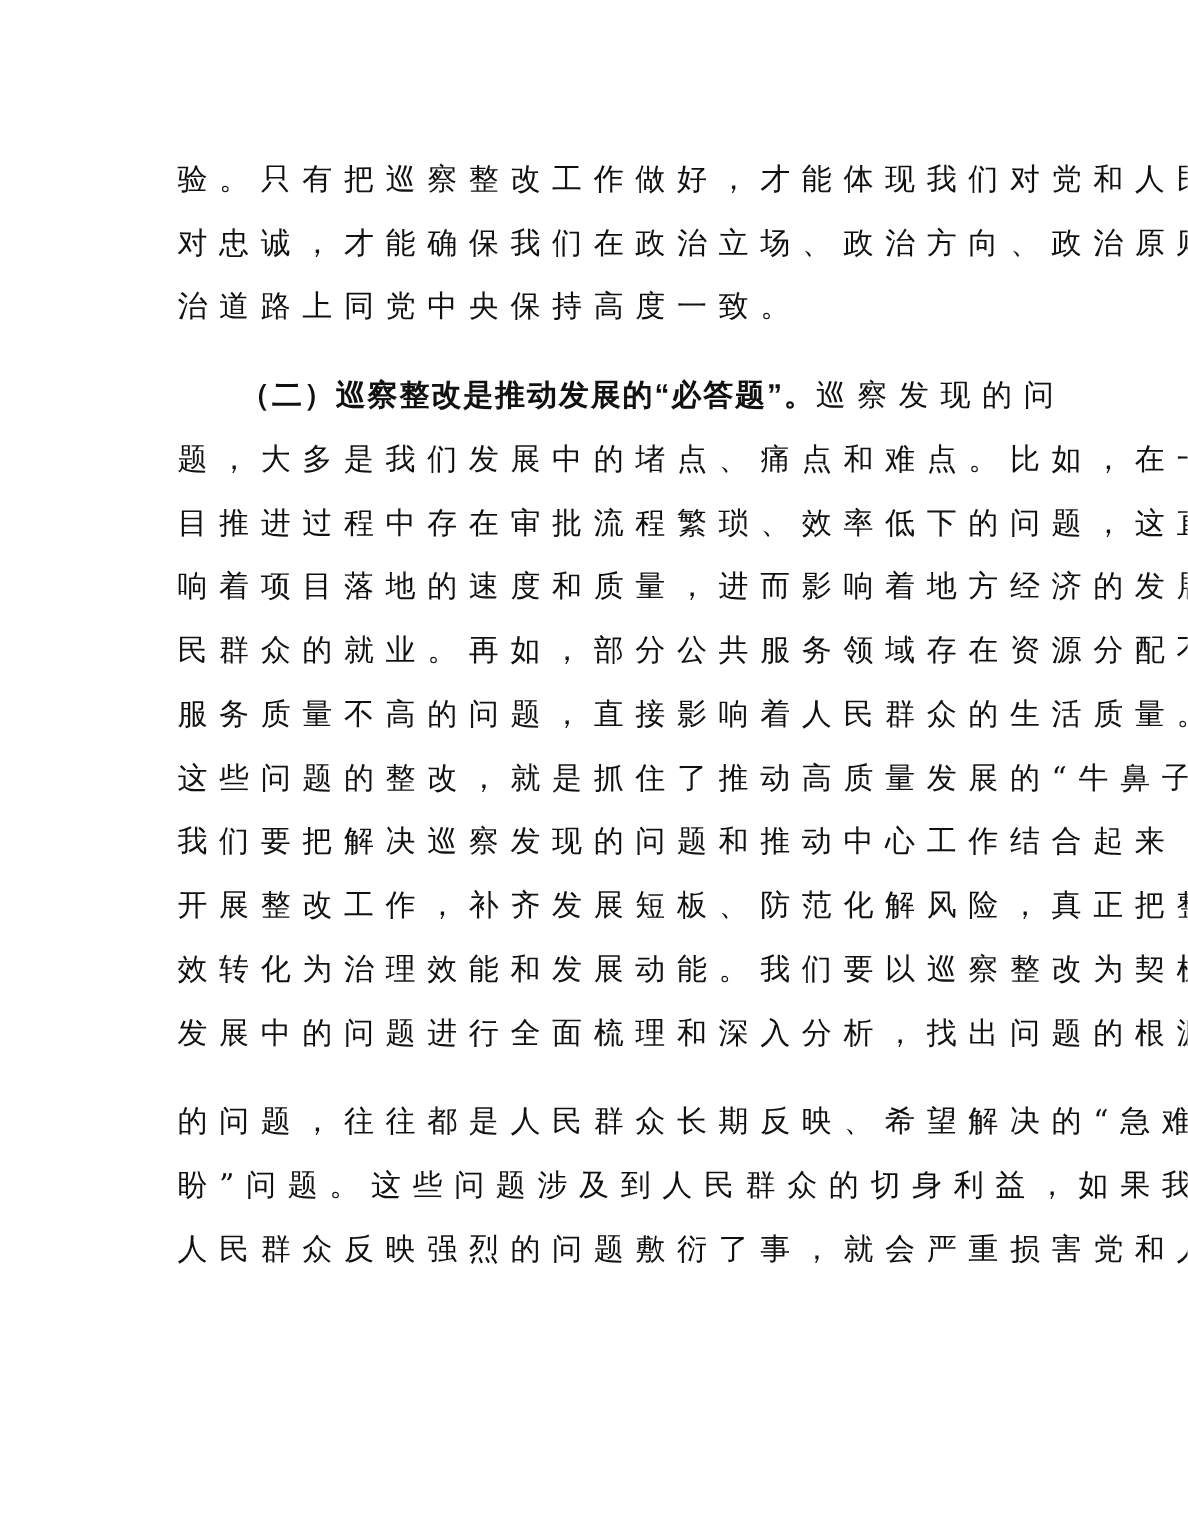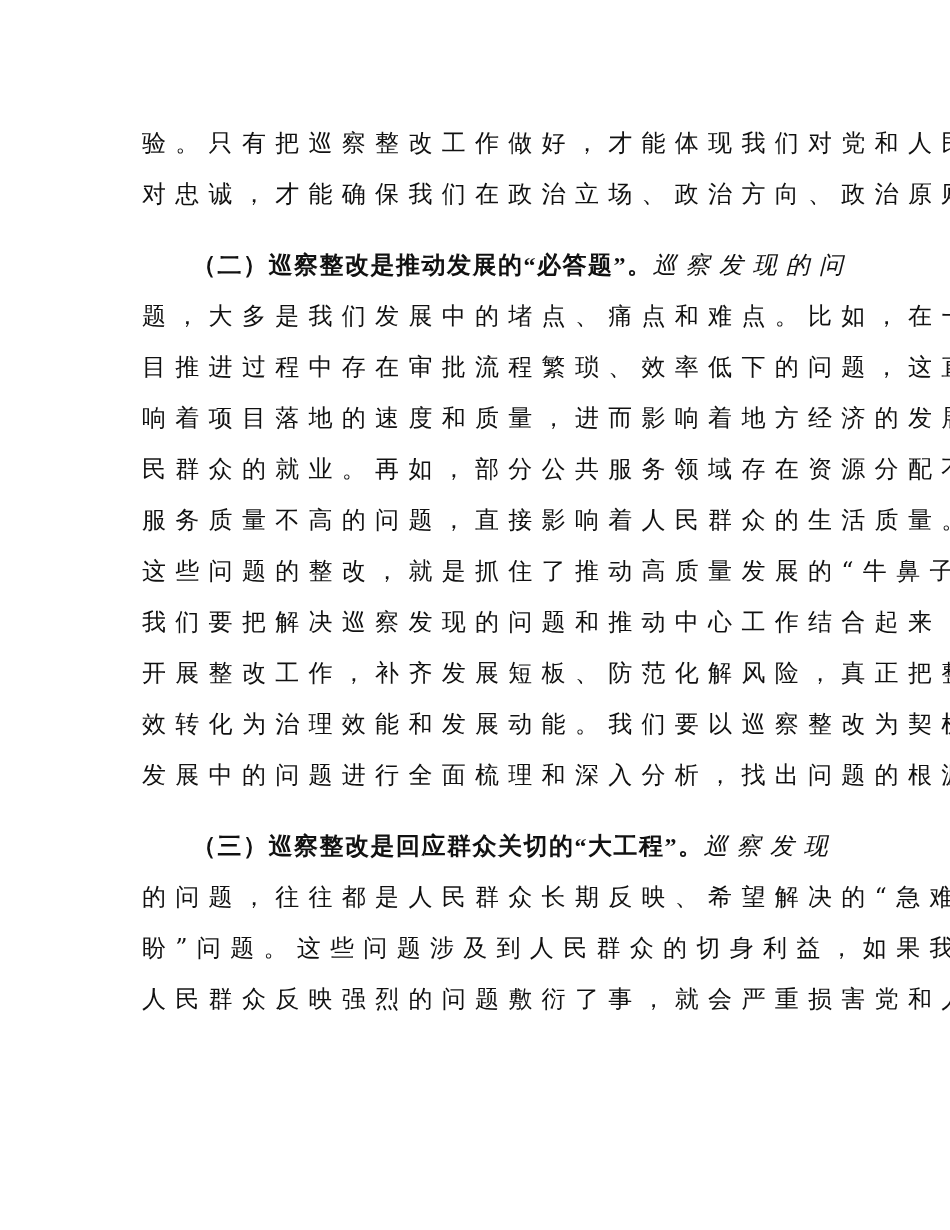--- a/index.html
+++ b/index.html
@@ -28,38 +28,38 @@
       white-space: nowrap;
       letter-spacing: 9.3px;
     }
     .line.indent {
       padding-left: 50px;
     }
     .gap {
       height: 20px;
     }
     .heading {
-      font-family: Liberation Serif, serif;
+      font-family: Liberation Sans, sans-serif;
       font-weight: bold;
       letter-spacing: 1.5px;
       text-align: center;
     }
     .rest {
       letter-spacing: 9.3px;
-      font-style: italic;
     }
   </style>
 </head>
 <body>
 
 <div class="page">
 
   <div>
     <div class="line">验。只有把巡察整改工作做好，才能体现我们对党和人民的绝</div>
     <div class="line">对忠诚，才能确保我们在政治立场、政治方向、政治原则、政</div>
+    <div class="line">治道路上同党中央保持高度一致。</div>
   </div>
 
   <div class="gap"></div>
 
   <div>
     <div class="line indent"><span class="heading">（二）巡察整改是推动发展的“必答题”。</span><span class="rest">巡察发现的问</span></div>
     <div class="line">题，大多是我们发展中的堵点、痛点和难点。比如，在一些项</div>
     <div class="line">目推进过程中存在审批流程繁琐、效率低下的问题，这直接影</div>
     <div class="line">响着项目落地的速度和质量，进而影响着地方经济的发展和人</div>
     <div class="line">民群众的就业。再如，部分公共服务领域存在资源分配不均、</div>
@@ -67,19 +67,18 @@
     <div class="line">这些问题的整改，就是抓住了推动高质量发展的“牛鼻子”。</div>
     <div class="line">我们要把解决巡察发现的问题和推动中心工作结合起来，通过</div>
     <div class="line">开展整改工作，补齐发展短板、防范化解风险，真正把整改成</div>
     <div class="line">效转化为治理效能和发展动能。我们要以巡察整改为契机，对</div>
     <div class="line">发展中的问题进行全面梳理和深入分析，找出问题的根源，制</div>
   </div>
 
   <div class="gap"></div>
 
   <div>
-    <div class="line indent"><span class="heading">（三）巡察整改是回应群众关切的“大工程”。</span><span class="rest">巡察发现</span></div>
     <div class="line">的问题，往往都是人民群众长期反映、希望解决的“急难愁</div>
     <div class="line">盼”问题。这些问题涉及到人民群众的切身利益，如果我们对</div>
     <div class="line">人民群众反映强烈的问题敷衍了事，就会严重损害党和人民群</div>
   </div>
 
 </div>
 
 </body></html>

